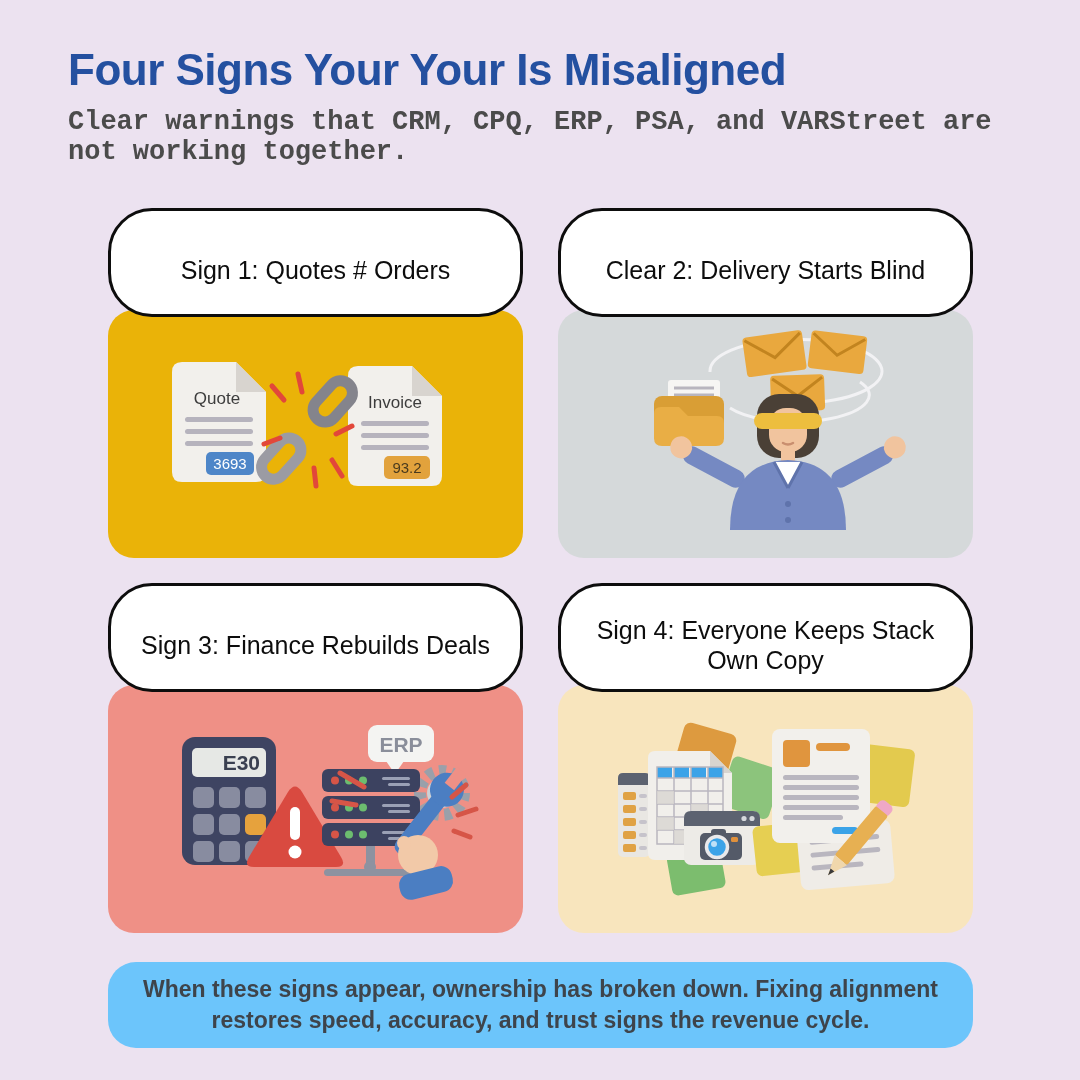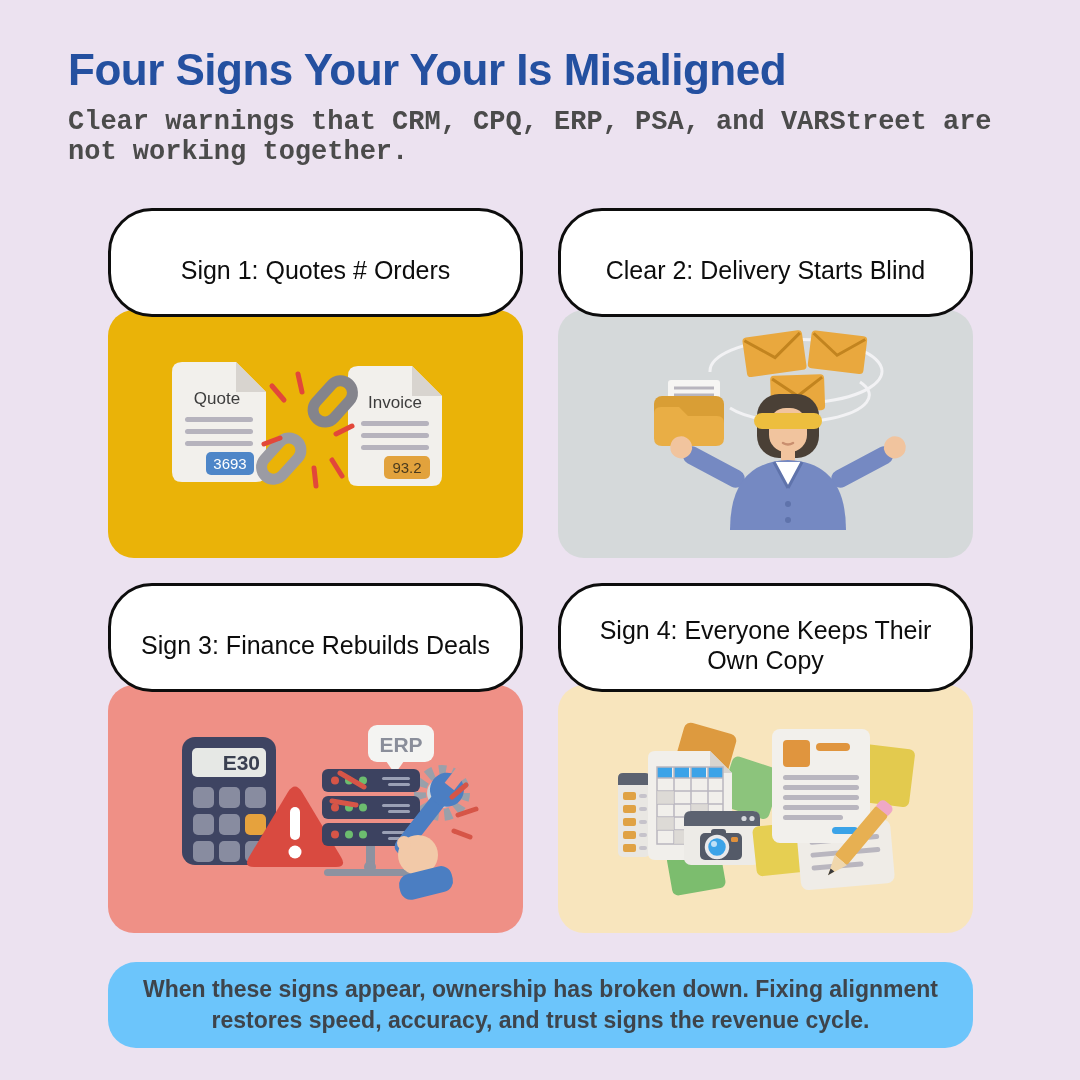--- a/index.html
+++ b/index.html
@@ -282,21 +282,21 @@
             <line x1="344" y1="112" x2="358" y2="100"></line>
             <line x1="350" y1="130" x2="368" y2="124"></line>
             <line x1="346" y1="146" x2="362" y2="152"></line>
           </g>
         </svg>
       </div>
     </div>
 
     <div class="card">
       <div class="pill">
-        <span class="pill-label">Sign 4: Everyone Keeps Their Own Copy</span>
+        <span class="pill-label">Sign 4: Everyone Keeps Stack Own Copy</span>
       </div>
       <div class="card-body" style="background: rgb(248, 229, 189);">
         <svg class="card-svg" viewBox="0 0 415 248">
 
           <g transform="translate(128,36) rotate(16)">
             <rect width="54" height="54" rx="7" fill="#dd9a3f"></rect>
           </g>
           <g transform="translate(176,70) rotate(18)">
             <rect width="52" height="52" rx="6" fill="#8cc47c"></rect>
           </g>

